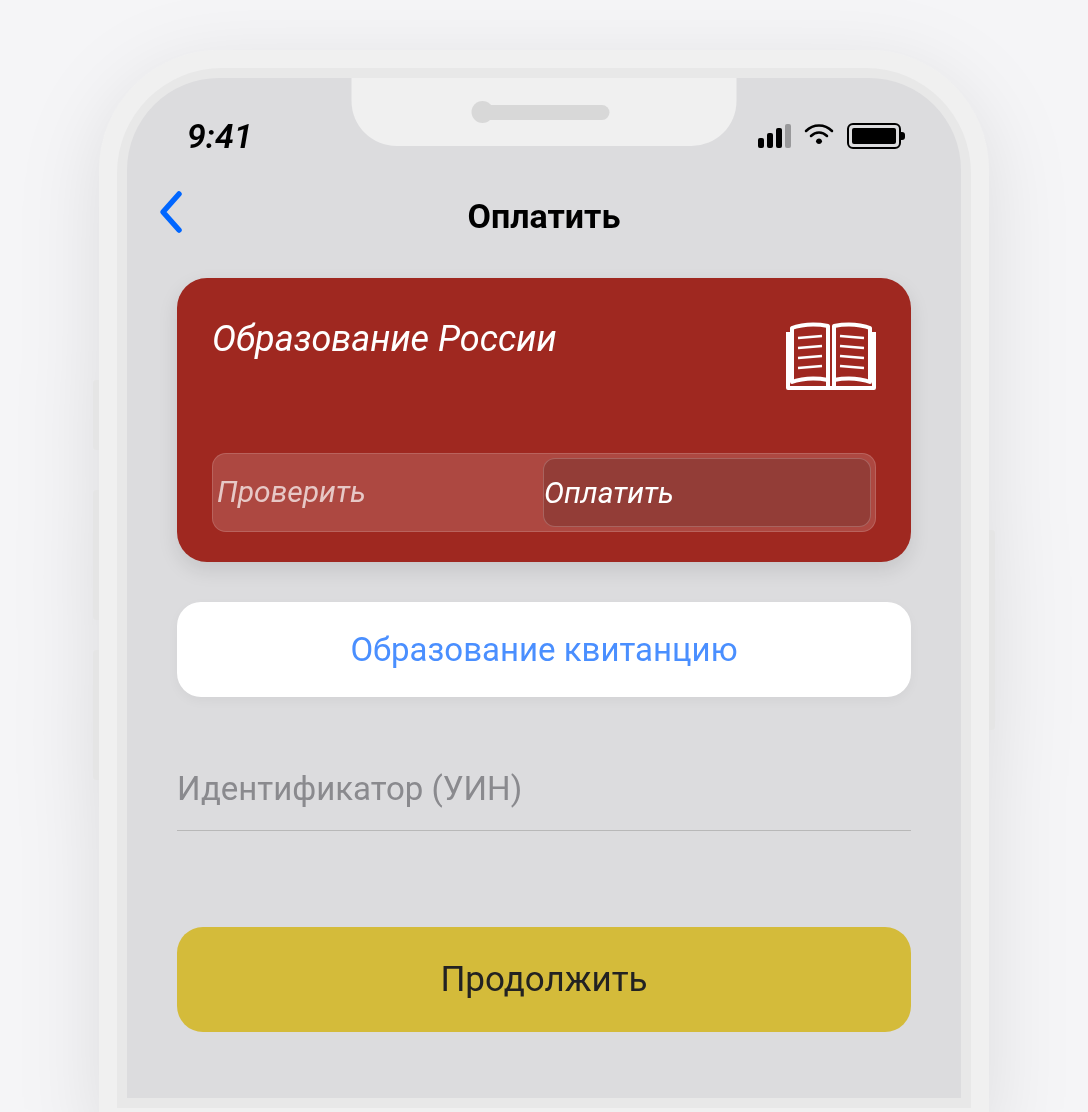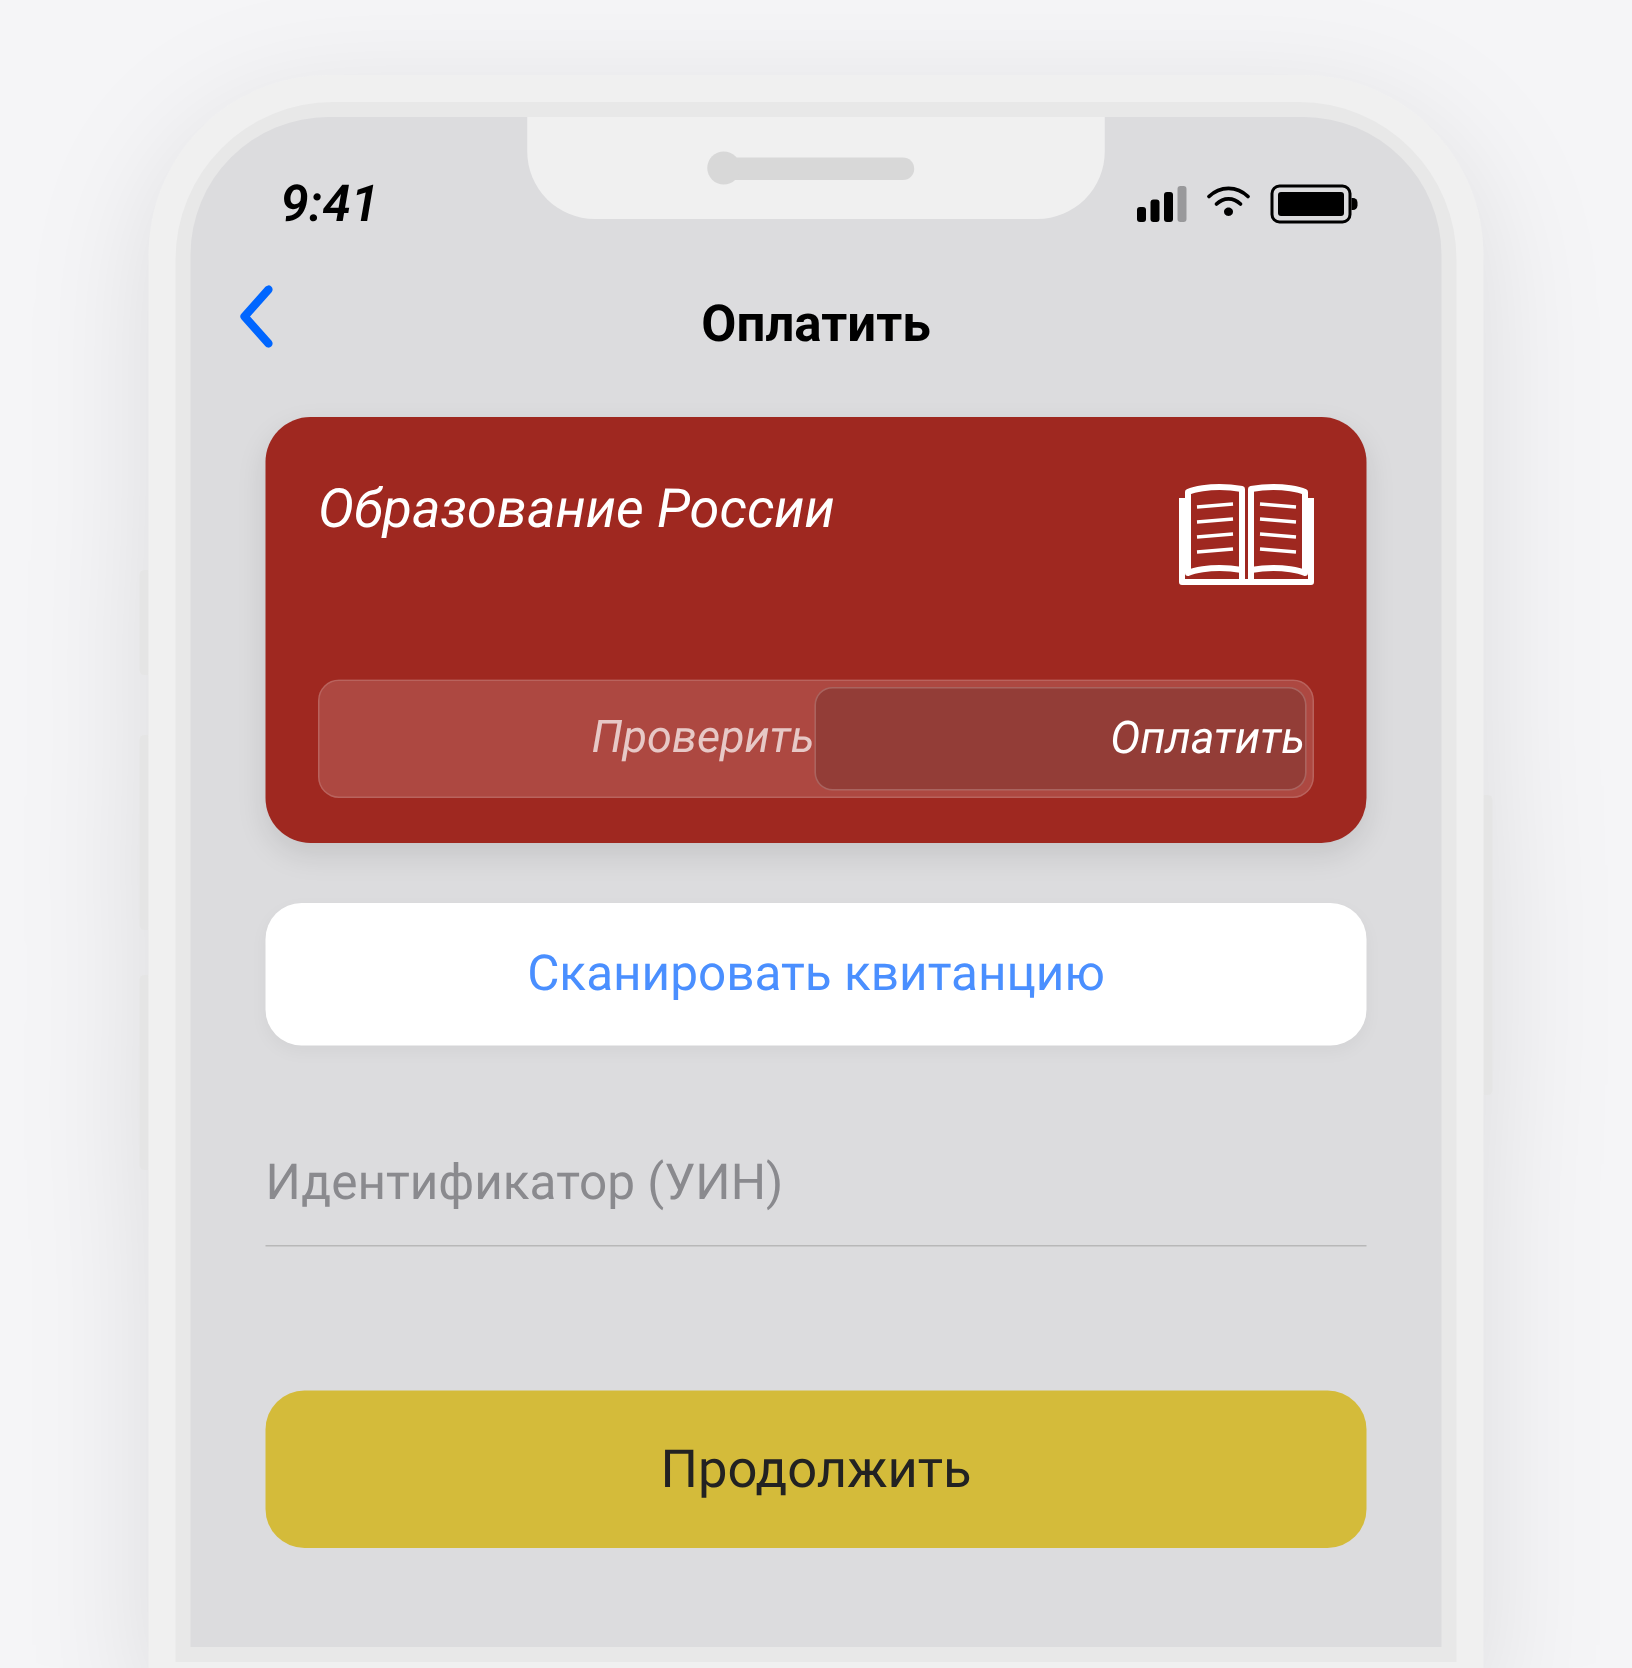--- a/index.html
+++ b/index.html
@@ -222,21 +222,21 @@
     }
     .segmented-control {
       display: flex;
       background: rgba(255,255,255,0.15);
       border-radius: 14px;
       padding: 4px;
       border: 1px solid rgba(255,255,255,0.15);
     }
     .segment {
       flex: 1;
-      text-align: right;
+      text-align: left;
       padding: 16px 0;
       font-size: 30px;
       color: #fff;
       cursor: pointer;
       border-radius: 12px;
     }
     .segment.active {
       background: rgba(0,0,0,0.15);
       border: 1px solid rgba(255,255,255,0.2);
     }
@@ -353,21 +353,21 @@
                 </svg>
               </div>
             </div>
             <div class="segmented-control">
               <div class="segment">Проверить</div>
               <div class="segment active">Оплатить</div>
             </div>
           </div>
 
           <div class="scan-button">
-            <span class="scan-button-text">Сканировать квитанцию</span>
+            <span class="scan-button-text">Образование квитанцию</span>
           </div>
 
           <input type="text" class="input-field" placeholder="Идентификатор (УИН)" style="">
 
           <div class="continue-button">
             <span class="continue-button-text">Продолжить</span>
           </div>
         </div>
 
       </div>

